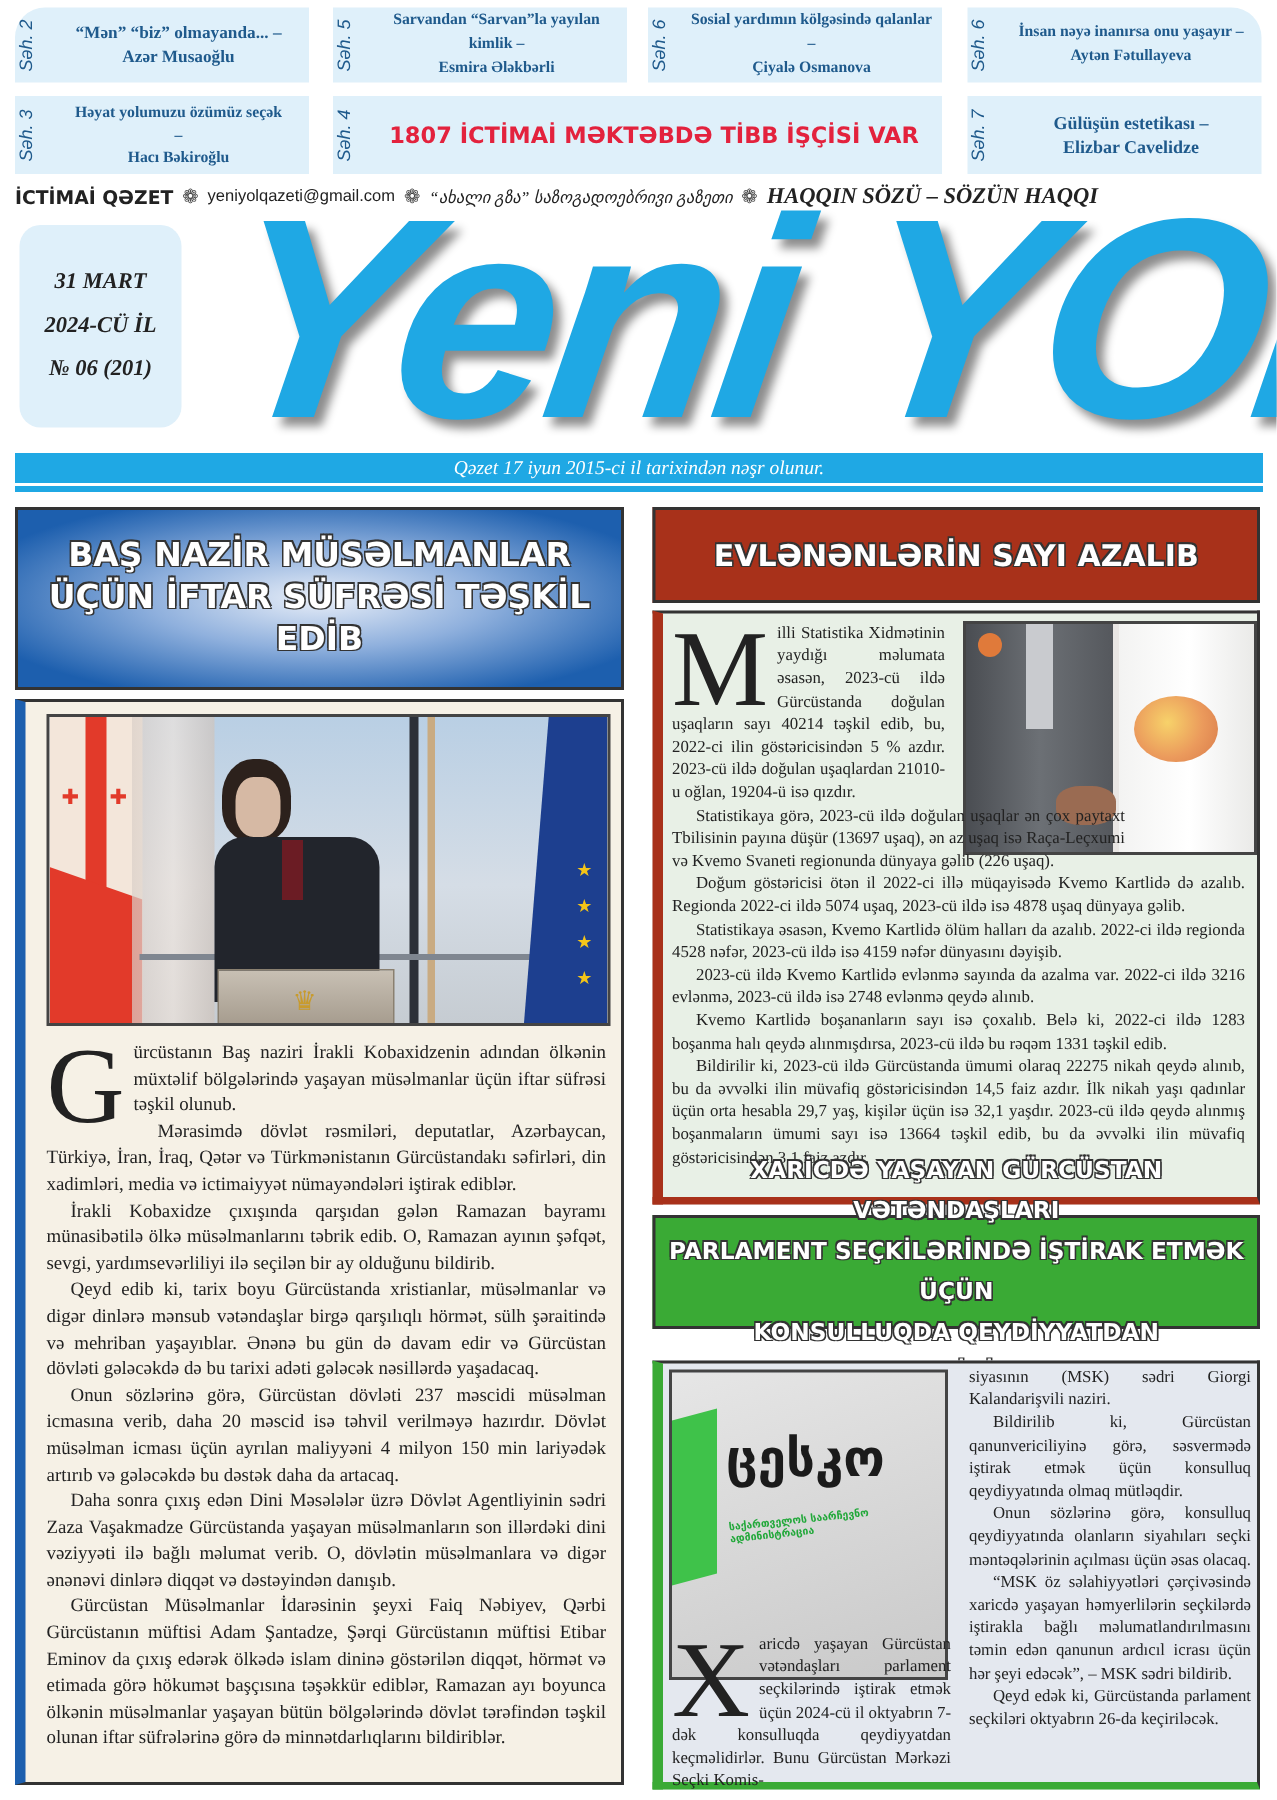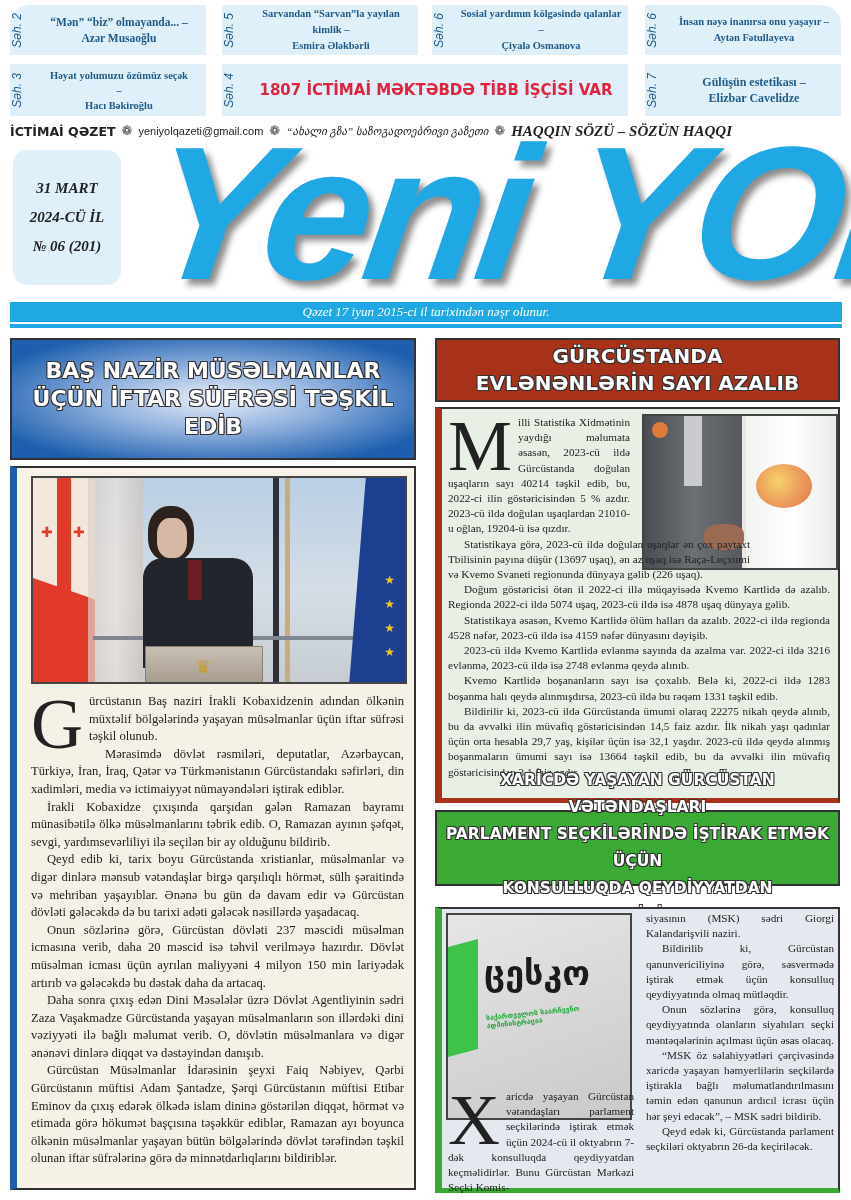--- a/index.html
+++ b/index.html
@@ -144,21 +144,20 @@
     <div class="para">İrakli Kobaxidze çıxışında qarşıdan gələn Ramazan bayramı münasibətilə ölkə müsəlmanlarını təbrik edib. O, Ramazan ayının şəfqət, sevgi, yardımsevərliliyi ilə seçilən bir ay olduğunu bildirib.</div>
     <div class="para">Qeyd edib ki, tarix boyu Gürcüstanda xristianlar, müsəlmanlar və digər dinlərə mənsub vətəndaşlar birgə qarşılıqlı hörmət, sülh şəraitində və mehriban yaşayıblar. Ənənə bu gün də davam edir və Gürcüstan dövləti gələcəkdə də bu tarixi adəti gələcək nəsillərdə yaşadacaq.</div>
     <div class="para">Onun sözlərinə görə, Gürcüstan dövləti 237 məscidi müsəlman icmasına verib, daha 20 məscid isə təhvil verilməyə hazırdır. Dövlət müsəlman icması üçün ayrılan maliyyəni 4 milyon 150 min lariyədək artırıb və gələcəkdə bu dəstək daha da artacaq.</div>
     <div class="para">Daha sonra çıxış edən Dini Məsələlər üzrə Dövlət Agentliyinin sədri Zaza Vaşakmadze Gürcüstanda yaşayan müsəlmanların son illərdəki dini vəziyyəti ilə bağlı məlumat verib. O, dövlətin müsəlmanlara və digər ənənəvi dinlərə diqqət və dəstəyindən danışıb.</div>
     <div class="para">Gürcüstan Müsəlmanlar İdarəsinin şeyxi Faiq Nəbiyev, Qərbi Gürcüstanın müftisi Adam Şantadze, Şərqi Gürcüstanın müftisi Etibar Eminov da çıxış edərək ölkədə islam dininə göstərilən diqqət, hörmət və etimada görə hökumət başçısına təşəkkür ediblər, Ramazan ayı boyunca ölkənin müsəlmanlar yaşayan bütün bölgələrində dövlət tərəfindən təşkil olunan iftar süfrələrinə görə də minnətdarlıqlarını bildiriblər.</div>
   </div>
 </div>
 
 <div class="hdr hdr-red">
   <div>
-      <div>GÜRCÜSTANDA</div>
       <div>EVLƏNƏNLƏRİN SAYI AZALIB</div>
     </div>
 </div>
 <div class="box box-red small">
   <div class="photo" style="left:200px;top:5px;width:196px;height:156px;background:#e9e6e4">
     <div style="position:absolute;left:0;top:0;width:98px;height:156px;background:linear-gradient(90deg,#4a4d52,#6c7075,#55585d)"></div>
     <div style="position:absolute;left:40px;top:0;width:18px;height:70px;background:#c9cbcf"></div>
     <div style="position:absolute;left:8px;top:6px;width:16px;height:16px;border-radius:50%;background:#e07a3a"></div>
     <div style="position:absolute;left:102px;top:0;width:94px;height:156px;background:linear-gradient(90deg,#f3f3f2,#ffffff,#e8e8e6)"></div>
     <div style="position:absolute;left:112px;top:48px;width:56px;height:44px;border-radius:50%;background:radial-gradient(circle at 40% 40%,#f7d26a,#eb9a5c 55%,#d87a4a)"></div>

